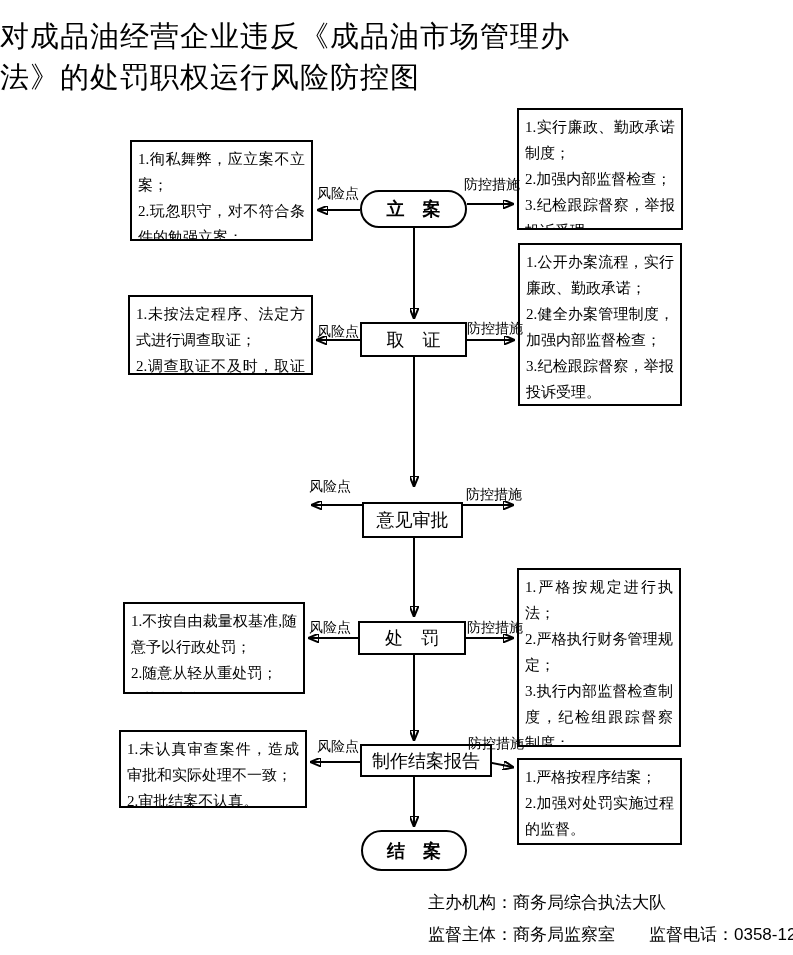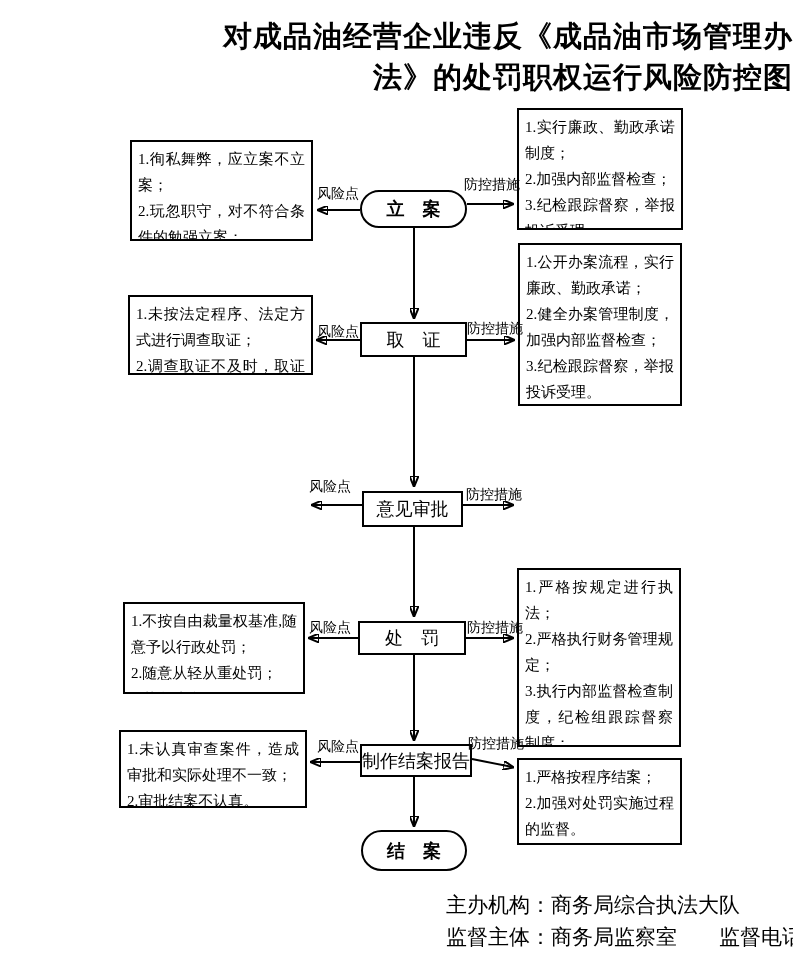--- a/index.html
+++ b/index.html
@@ -1,41 +1,41 @@
 <!DOCTYPE html>
 <html><head>
 <meta charset="utf-8">
 <style>
   html,body{margin:0;padding:0;background:#ffffff;}
   #canvas{
     position:relative;width:793px;height:955px;background:#ffffff;
     font-family:"Liberation Sans",sans-serif;color:#000;overflow:hidden;
   }
   .title{
-    position:absolute;top:16px;left:0;width:793px;text-align:right;
-    font-size:29px;font-weight:bold;line-height:41px;letter-spacing:1px;
+    position:absolute;top:16px;left:0;width:793px;text-align:left;
+    font-size:29px;font-weight:normal;line-height:41px;letter-spacing:1px;
   }
   .box{
     position:absolute;border:2px solid #000;background:#fff;
     font-family:"Liberation Serif",serif;
     font-size:15px;line-height:26px;
     padding:4px 6px;box-sizing:border-box;
     text-align:justify;text-justify:inter-character;
     white-space:pre-line;overflow:hidden;
   }
   .node{
     position:absolute;border:2px solid #000;background:#fff;
     display:flex;align-items:center;justify-content:center;
     font-size:18px;box-sizing:border-box;white-space:nowrap;
   }
   .stadium{border-radius:21px;font-weight:bold;}
   .lbl{
     position:absolute;font-size:14px;line-height:15px;white-space:nowrap;
   }
-  .footer-line{position:absolute;left:446px;font-size:21px;white-space:pre;}
+  .footer-line{position:absolute;left:428px;font-size:17px;white-space:pre;}
   svg.connectors{position:absolute;left:0;top:0;width:793px;height:955px;pointer-events:none;}
   svg.connectors line,svg.connectors path{stroke:#000;stroke-width:2;fill:none;}
 </style>
 </head>
 <body>
 
 <div id="canvas">
 
   <svg class="connectors" viewBox="0 0 793 955">
     <defs>
@@ -80,38 +80,38 @@
 
   <div class="box" style="left:128px;top:295px;width:185px;height:80px">1.未按法定程序、法定方式进行调查取证；
 2.调查取证不及时，取证不全面。</div>
   <div class="node" style="left:360px;top:322px;width:107px;height:35px">取　证</div>
   <div class="box" style="left:518px;top:243px;width:164px;height:163px">1.公开办案流程，实行廉政、勤政承诺；
 2.健全办案管理制度，加强内部监督检查；
 3.纪检跟踪督察，举报投诉受理。</div>
   <div class="lbl" style="left:317px;top:324px">风险点</div>
   <div class="lbl" style="left:467px;top:321px">防控措施</div>
 
-  <div class="node" style="left:362px;top:491px;width:101px;height:36px">意见审批</div>
+  <div class="node" style="left:362px;top:502px;width:101px;height:36px">意见审批</div>
   <div class="lbl" style="left:309px;top:479px">风险点</div>
   <div class="lbl" style="left:466px;top:487px">防控措施</div>
 
   <div class="box" style="left:123px;top:602px;width:182px;height:92px">1.不按自由裁量权基准,随意予以行政处罚；
 2.随意从轻从重处罚；
 3.截留或私分罚没款物。</div>
   <div class="node" style="left:358px;top:621px;width:108px;height:34px">处　罚</div>
   <div class="box" style="left:517px;top:568px;width:164px;height:179px">1.严格按规定进行执法；
 2.严格执行财务管理规定；
 3.执行内部监督检查制度，纪检组跟踪督察制度；
 4.严格执行行政责任追究制度。</div>
   <div class="lbl" style="left:309px;top:620px">风险点</div>
   <div class="lbl" style="left:467px;top:620px">防控措施</div>
 
   <div class="box" style="left:119px;top:730px;width:188px;height:78px">1.未认真审查案件，造成审批和实际处理不一致；
 2.审批结案不认真。</div>
-  <div class="node" style="left:360px;top:744px;width:112px;height:33px">制作结案报告</div>
+  <div class="node" style="left:360px;top:744px;width:132px;height:33px">制作结案报告</div>
   <div class="box" style="left:517px;top:758px;width:165px;height:87px">1.严格按程序结案；
 2.加强对处罚实施过程的监督。</div>
   <div class="lbl" style="left:317px;top:739px">风险点</div>
   <div class="lbl" style="left:468px;top:736px">防控措施</div>
 
   <div class="node stadium" style="left:361px;top:830px;width:106px;height:41px">结　案</div>
 
   <div class="footer-line" style="top:891px">主办机构：商务局综合执法大队</div>
   <div class="footer-line" style="top:923px">监督主体：商务局监察室　　监督电话：0358-12312</div>
 

